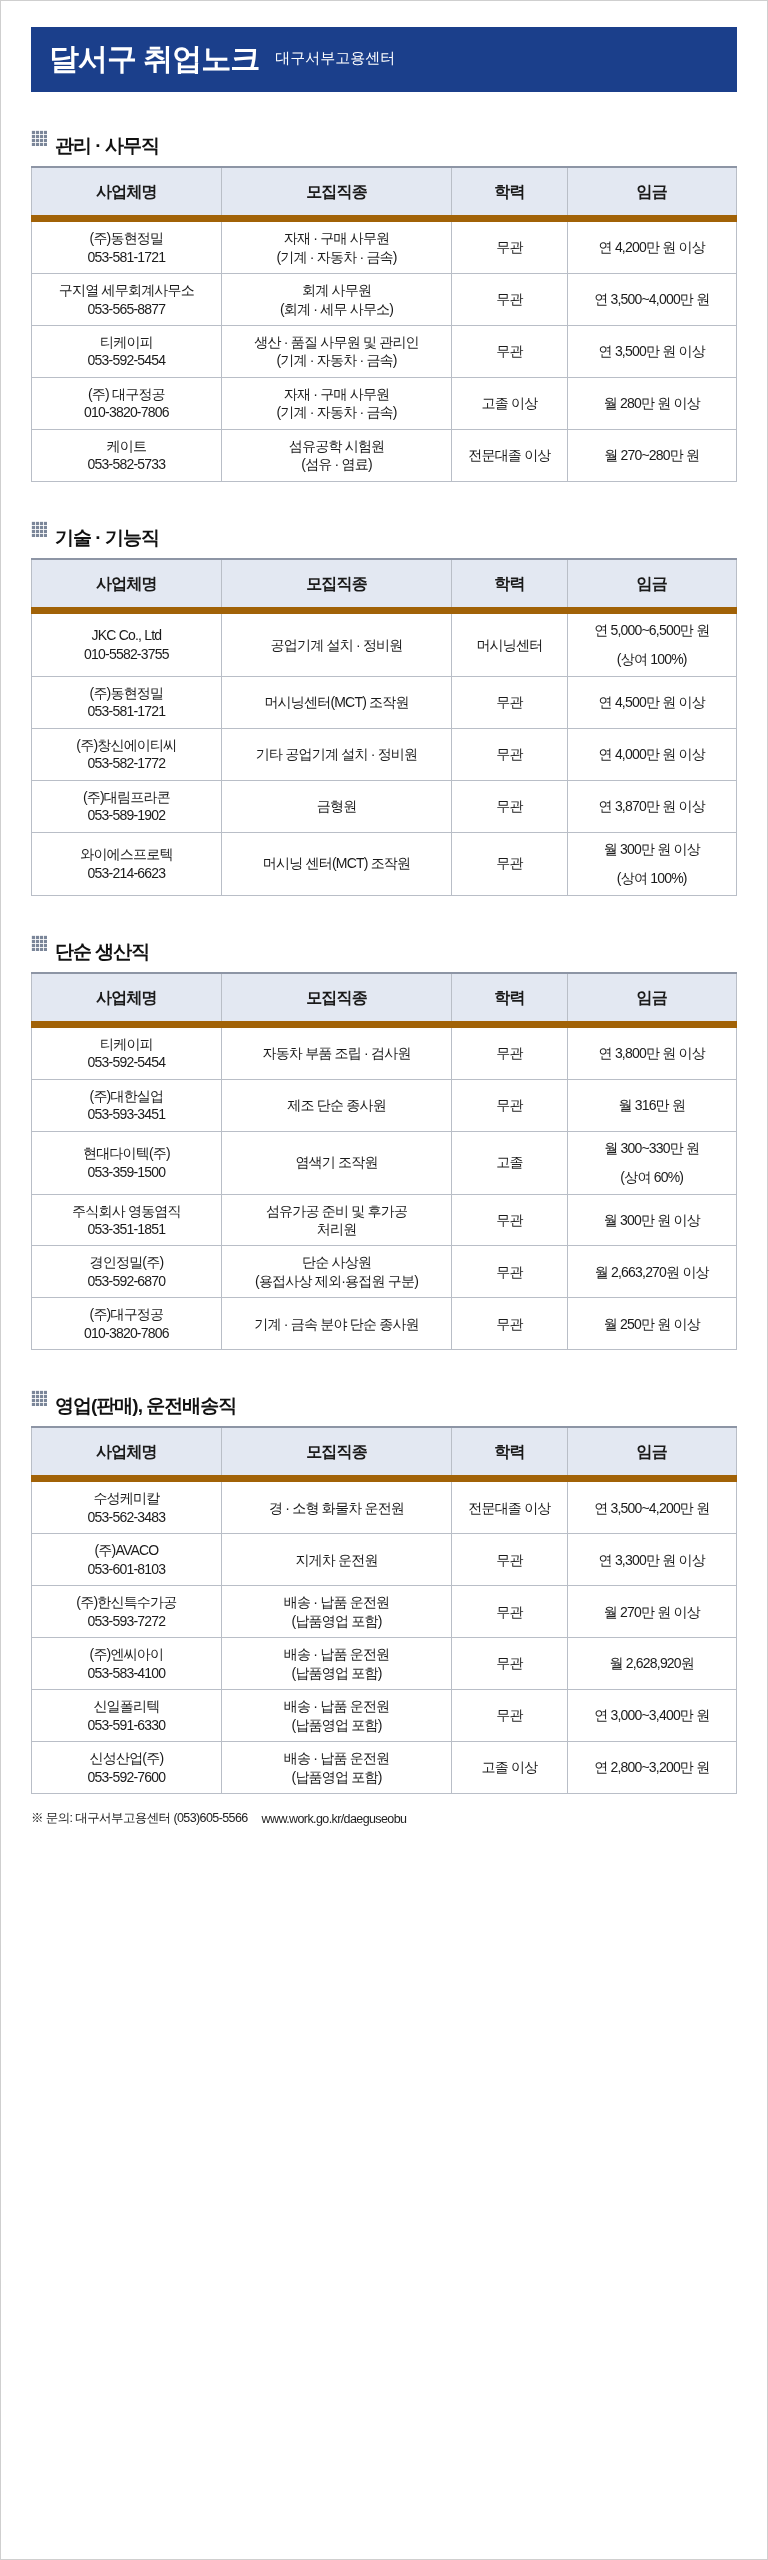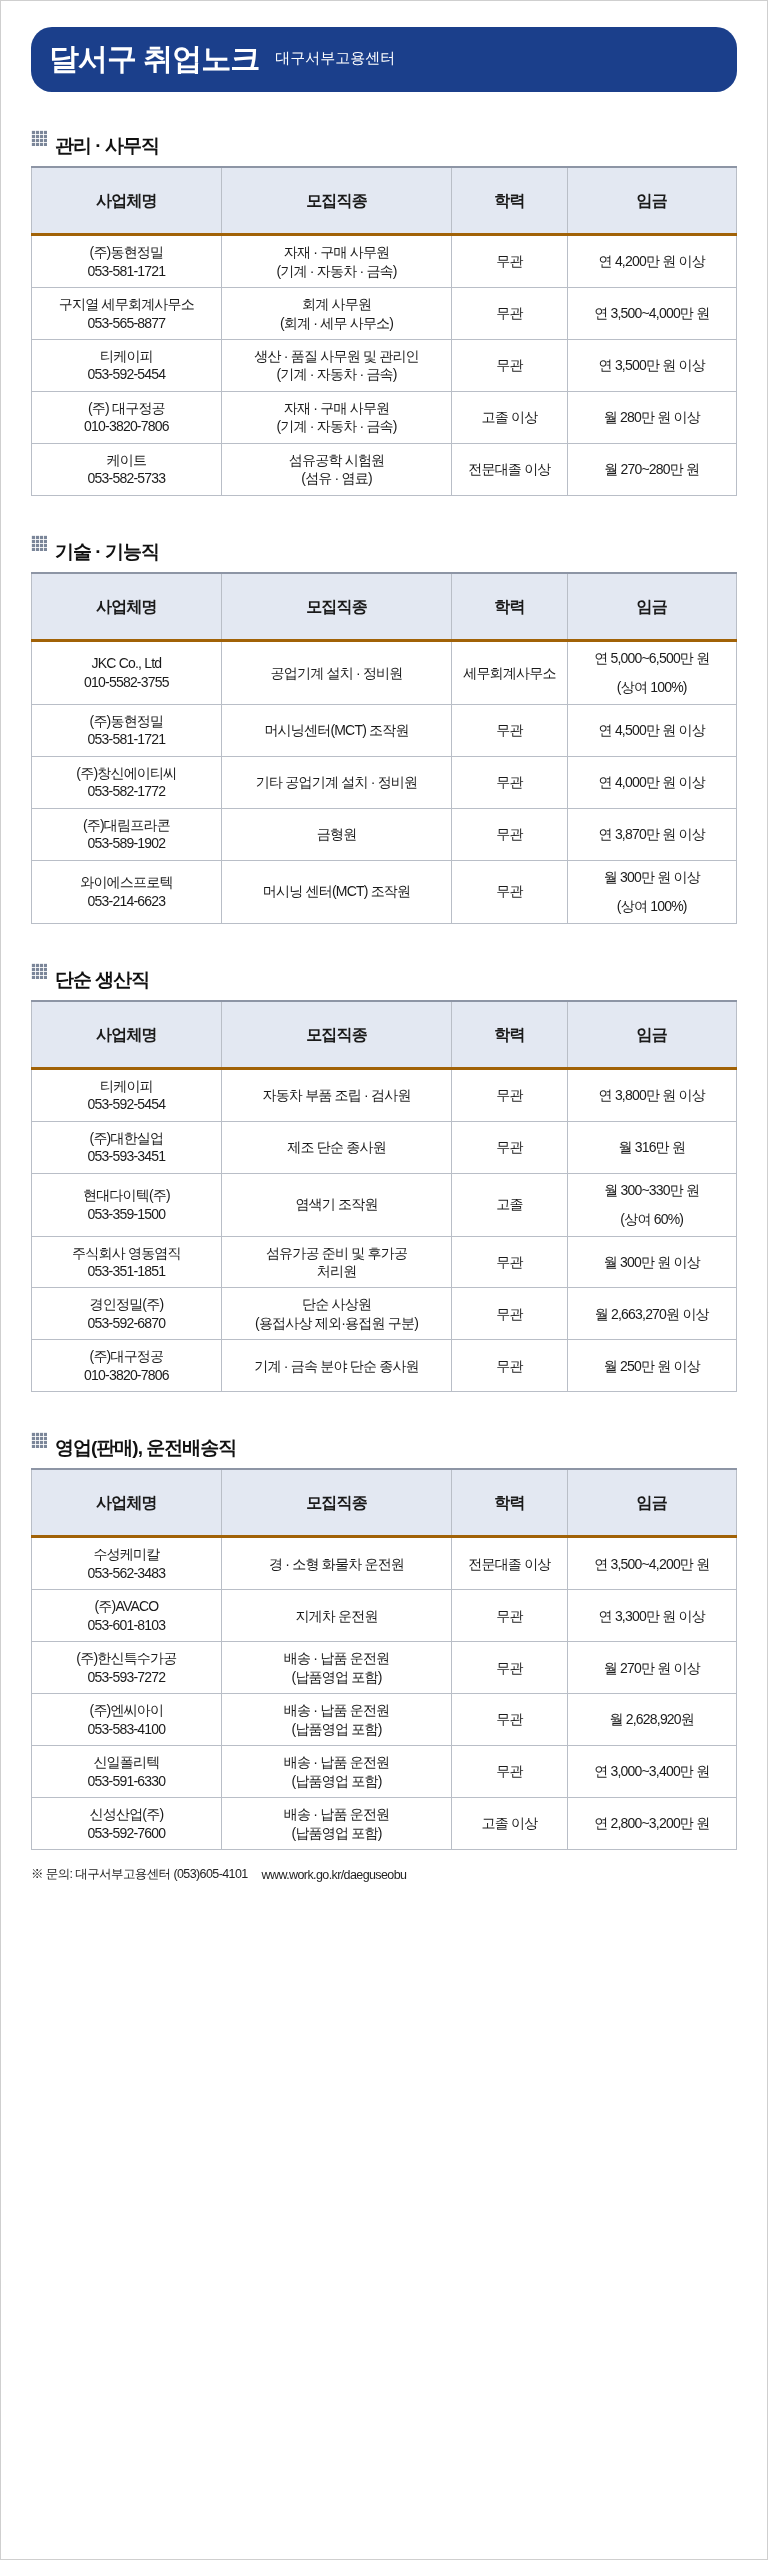--- a/index.html
+++ b/index.html
@@ -22,21 +22,20 @@
   }
 
   
   .header {
     background: #1b3f8b;
     color: #ffffff;
     display: flex;
     align-items: center;
     padding: 12px 18px;
     box-sizing: border-box;
-    border-radius: 21px;
   }
   .header-title {
     font-size: 30px;
     font-weight: bold;
     letter-spacing: -1px;
     white-space: nowrap;
   }
   .header-sub {
     font-size: 15px;
     margin-left: 16px;
@@ -87,23 +86,23 @@
     text-align: center;
     vertical-align: middle;
     padding: 7px 3px;
     line-height: 1.32;
   }
   table.jobs thead th {
     background: #e3e8f2;
     font-size: 16px;
     font-weight: bold;
     letter-spacing: -0.8px;
-    padding: 22px 3px;
+    padding: 13px 3px;
     border-top: 2px solid #8d95a5;
-    border-bottom: 3px solid #a16207;
+    border-bottom: 7px solid #a16207;
   }
   table.jobs tbody td {
     font-size: 14px;
     letter-spacing: -0.8px;
   }
   td.company { font-size: 14px; }
   td.company .nm { display: block; }
   td.company .tel { display: block; }
   td.jobname .l2 { display: block; }
   td.edu { font-size: 13px; letter-spacing: -1px; }
@@ -216,21 +215,21 @@
               <th class="col-d">임금</th>
             </tr>
           </thead>
           <tbody>
             <tr>
               <td class="company">
                 <span class="nm">JKC Co., Ltd</span>
                 <span class="tel">010-5582-3755</span>
               </td>
               <td class="jobname"><span>공업기계 설치 · 정비원</span></td>
-              <td class="edu">세무회계사무소</td>
+              <td class="edu">머시닝센터</td>
               <td class="pay"><span>연 5,000~6,500만 원</span><span class="l2">(상여 100%)</span></td>
             </tr>
             <tr>
               <td class="company">
                 <span class="nm">(주)동현정밀</span>
                 <span class="tel">053-581-1721</span>
               </td>
               <td class="jobname"><span>머시닝센터(MCT) 조작원</span></td>
               <td class="edu">무관</td>
               <td class="pay"><span>연 4,500만 원 이상</span></td>
@@ -405,17 +404,17 @@
               <td class="jobname"><span>배송 · 납품 운전원</span><span class="l2">(납품영업 포함)</span></td>
               <td class="edu">고졸 이상</td>
               <td class="pay"><span>연 2,800~3,200만 원</span></td>
             </tr>
           </tbody>
         </table>
       </div>
     </div>
 
   <div class="footer">
-    <span>※ 문의: 대구서부고용센터 (053)605-4101</span>
+    <span>※ 문의: 대구서부고용센터 (053)605-5566</span>
     <span class="url">www.work.go.kr/daeguseobu</span>
   </div>
 
 </div>
 
 </body></html>

